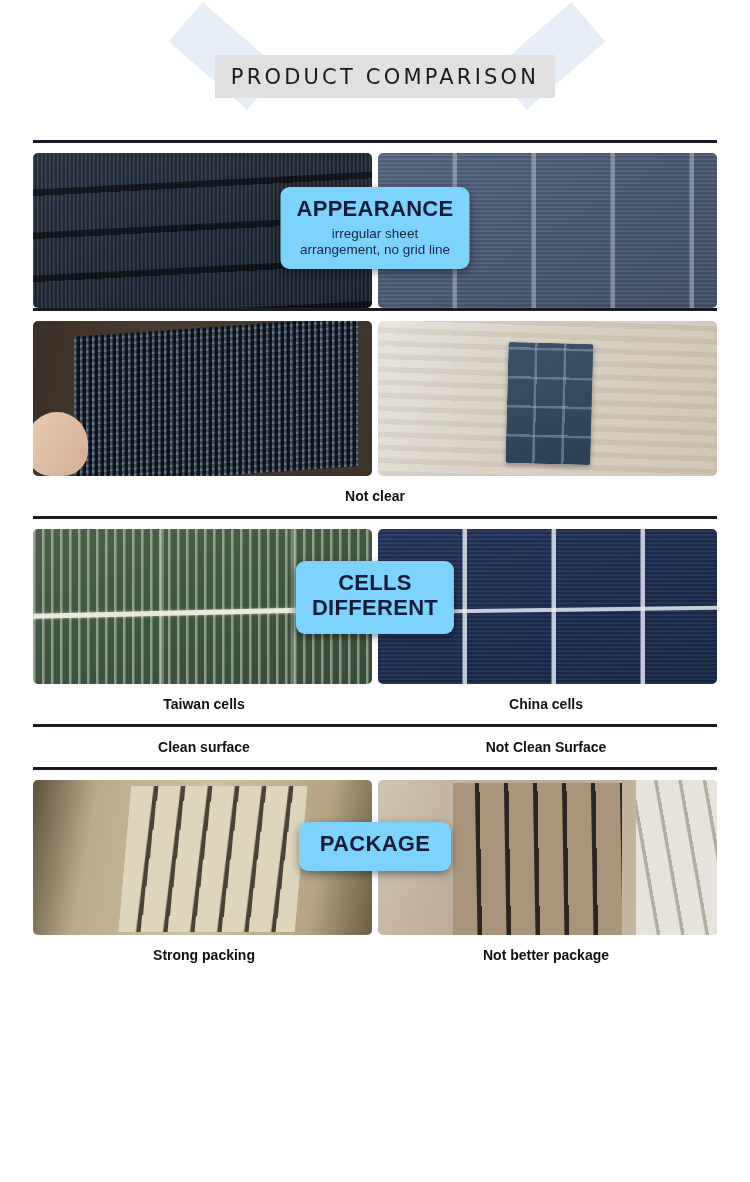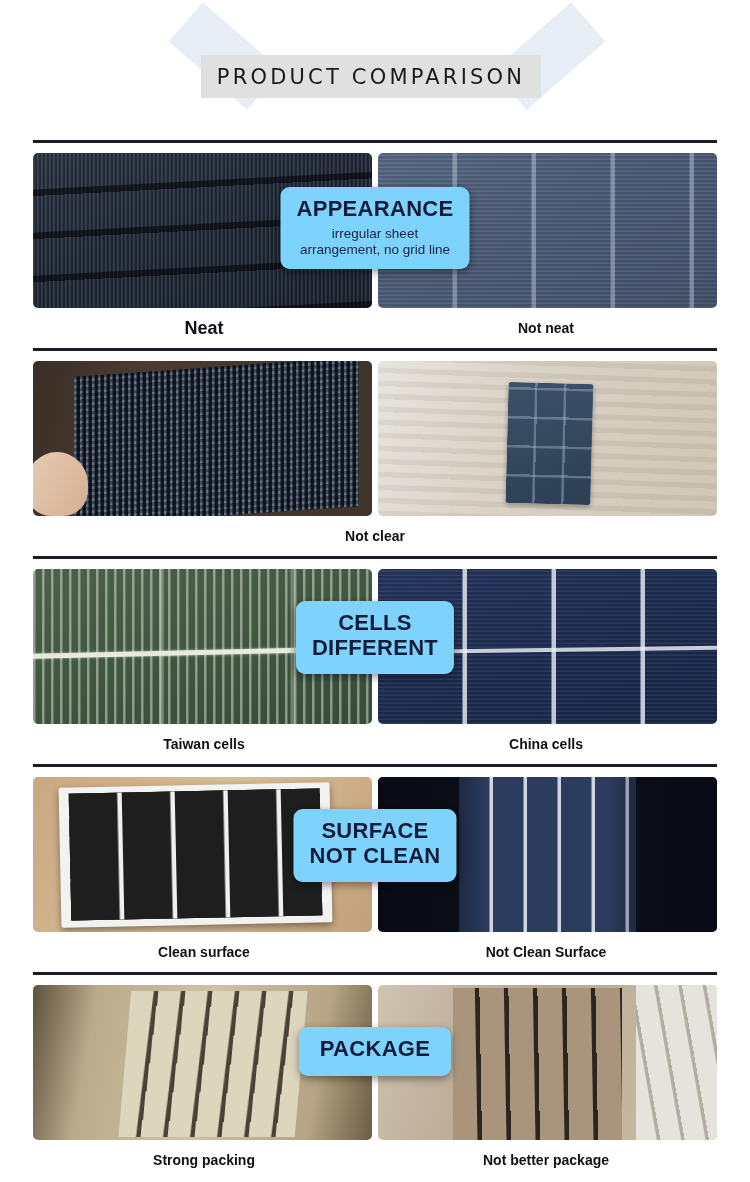--- a/index.html
+++ b/index.html
@@ -33,21 +33,21 @@
   }
   .tape-right {
     width: 104px;
     height: 52px;
     left: 497px;
     top: 30px;
     transform: rotate(-41deg);
   }
   .title-band {
     position: absolute;
-    left: 201px;
+    left: 215px;
     top: 55px;
     width: 340px;
     height: 43px;
     background: #e0e0e0;
     display: flex;
     align-items: center;
     justify-content: center;
   }
   .title-band .title-text {
     font-size: 21px;
@@ -372,24 +372,20 @@
     <div class="divider"></div>
     <div class="panes">
       <div class="pane img-panel-dark"></div>
       <div class="pane img-panel-slate"></div>
       <div class="label-card" style="top:44px;">
         <div class="label-title">APPEARANCE</div>
         <div class="label-sub">irregular sheet
 arrangement, no grid line</div>
       </div>
     </div>
-    <div class="captions">
-      <div class="caption big">Neat</div>
-      <div class="caption std">Not neat</div>
-    </div>
   </div>
 
   <div class="row">
     <div class="divider"></div>
     <div class="panes">
       <div class="pane img-etfe-clear"></div>
       <div class="pane img-etfe-notclear"></div>
     </div>
     <div class="captions">
       <div class="caption std">Not clear</div>
@@ -408,29 +404,20 @@
       </div>
     </div>
     <div class="captions">
       <div class="caption std">Taiwan cells</div>
       <div class="caption std">China cells</div>
     </div>
   </div>
 
   <div class="row">
     <div class="divider"></div>
-    <div class="panes">
-      <div class="pane img-clean-surface"></div>
-      <div class="pane img-notclean-surface"></div>
-      <div class="label-card" style="top:42px;">
-        <div class="label-title">SURFACE
-NOT CLEAN</div>
-        <div class="label-sub"></div>
-      </div>
-    </div>
     <div class="captions">
       <div class="caption std">Clean surface</div>
       <div class="caption std">Not Clean Surface</div>
     </div>
   </div>
 
   <div class="row">
     <div class="divider"></div>
     <div class="panes">
       <div class="pane img-pack-strong"></div>

